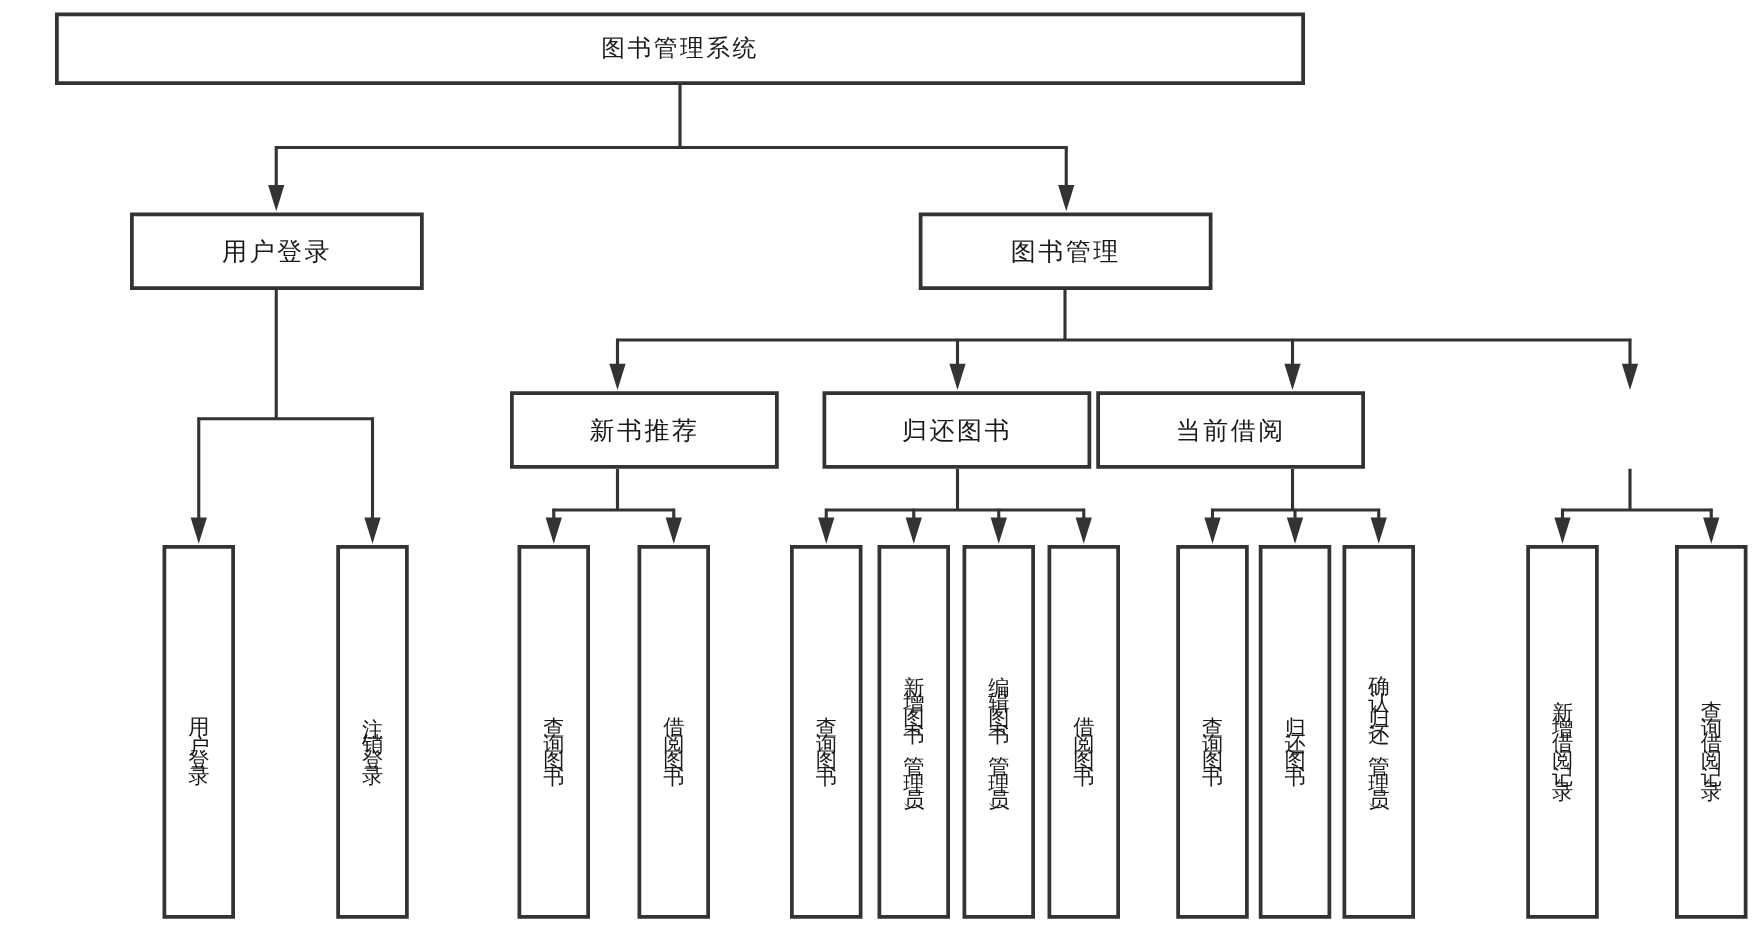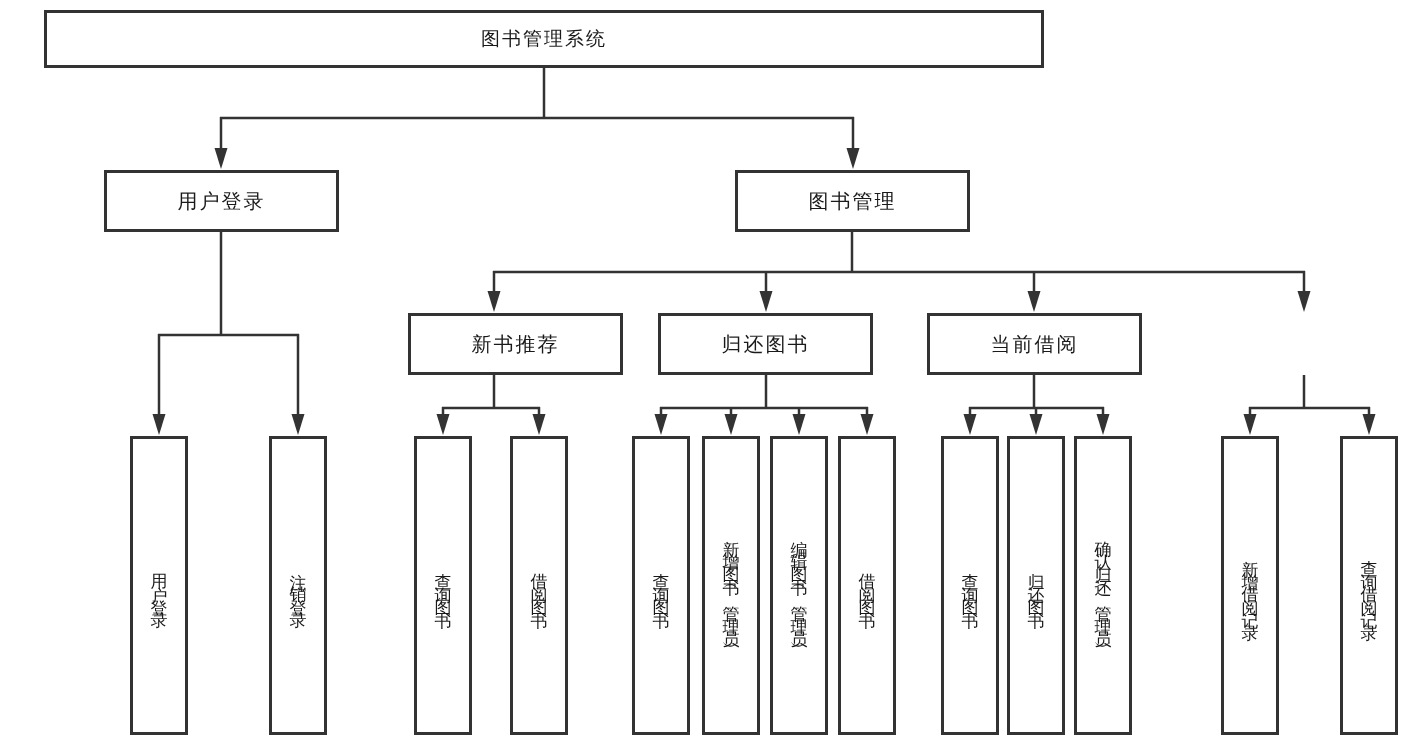--- a/index.html
+++ b/index.html
@@ -50,21 +50,21 @@
     writing-mode: vertical-rl;
     text-orientation: mixed;
     line-height: 1;
   }
   
   .n-user-login   { left: 80px;  top: 170px; width: 235px; }
   .n-book-mgmt    { left: 711px; top: 170px; width: 235px; }
   
   .n-new-book     { left: 384px;  top: 313px; width: 215px; }
   .n-book-borrow  { left: 634px;  top: 313px; width: 215px; }
-  .n-cur-borrow   { left: 903px;  top: 313px; width: 215px; }
+  .n-cur-borrow   { left: 853px;  top: 313px; width: 215px; }
   .n-borrow-rec   { left: 1173px; top: 313px; width: 215px; }
   
   .lf-1  { left: 106px; }
   .lf-2  { left: 245px; }
   .lf-3  { left: 390px; }
   .lf-4  { left: 486px; }
   .lf-5  { left: 608px; }
   .lf-6  { left: 678px; }
   .lf-7  { left: 746px; }
   .lf-8  { left: 814px; }

